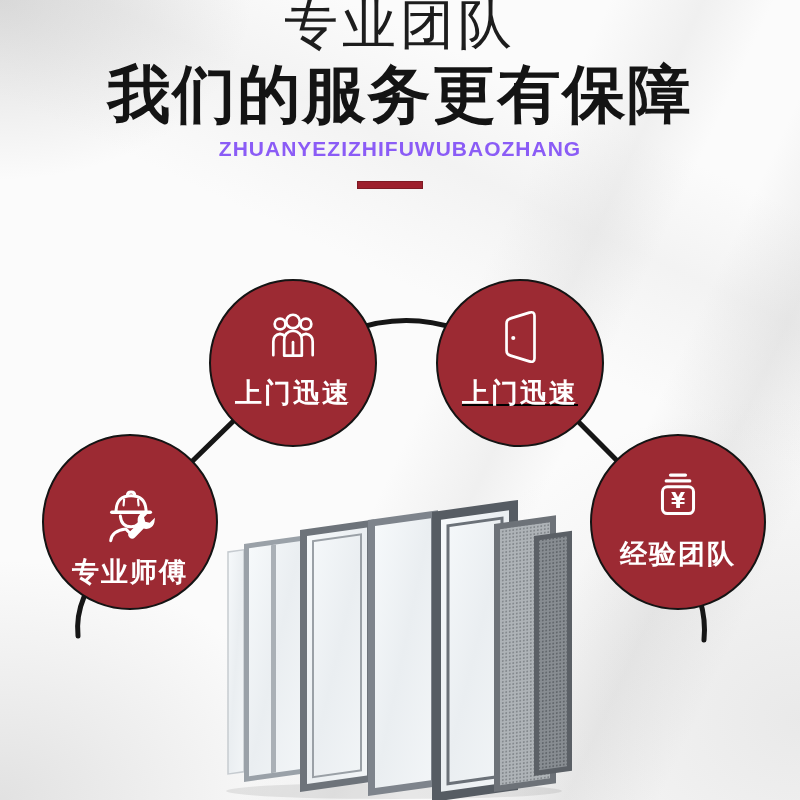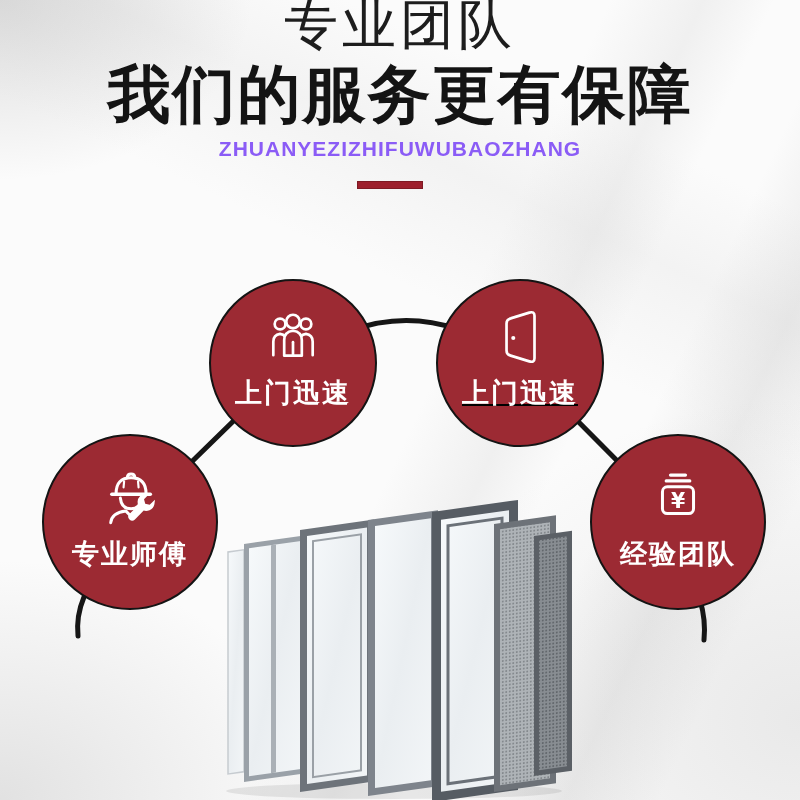--- a/index.html
+++ b/index.html
@@ -40,21 +40,21 @@
   }
   .connectors{position:absolute;left:0;top:0;z-index:1;}
   .windows{position:absolute;left:222px;top:460px;z-index:2;}
   .badge{
     position:absolute;z-index:3;border-radius:50%;
     background:#9c2a33;border:2.5px solid #141414;box-sizing:border-box;
     display:flex;flex-direction:column;align-items:center;
   }
   .badge.c1{left:209px;top:279px;width:168px;height:168px;padding-top:27px;}
   .badge.c2{left:436px;top:279px;width:168px;height:168px;padding-top:27px;text-decoration:underline;}
-  .badge.c3{left:42px; top:434px;width:176px;height:176px;padding-top:31px;}
+  .badge.c3{left:42px; top:434px;width:176px;height:176px;padding-top:31px;justify-content:center;}
   .badge.c4{left:590px;top:434px;width:176px;height:176px;padding-top:31px;}
   .badge .icon{display:block;}
   .badge-label{
     margin-top:9px;font-size:27px;font-weight:700;color:#ffffff;
     letter-spacing:2px;white-space:nowrap;
   }
 </style>
 </head>
 <body>
 

